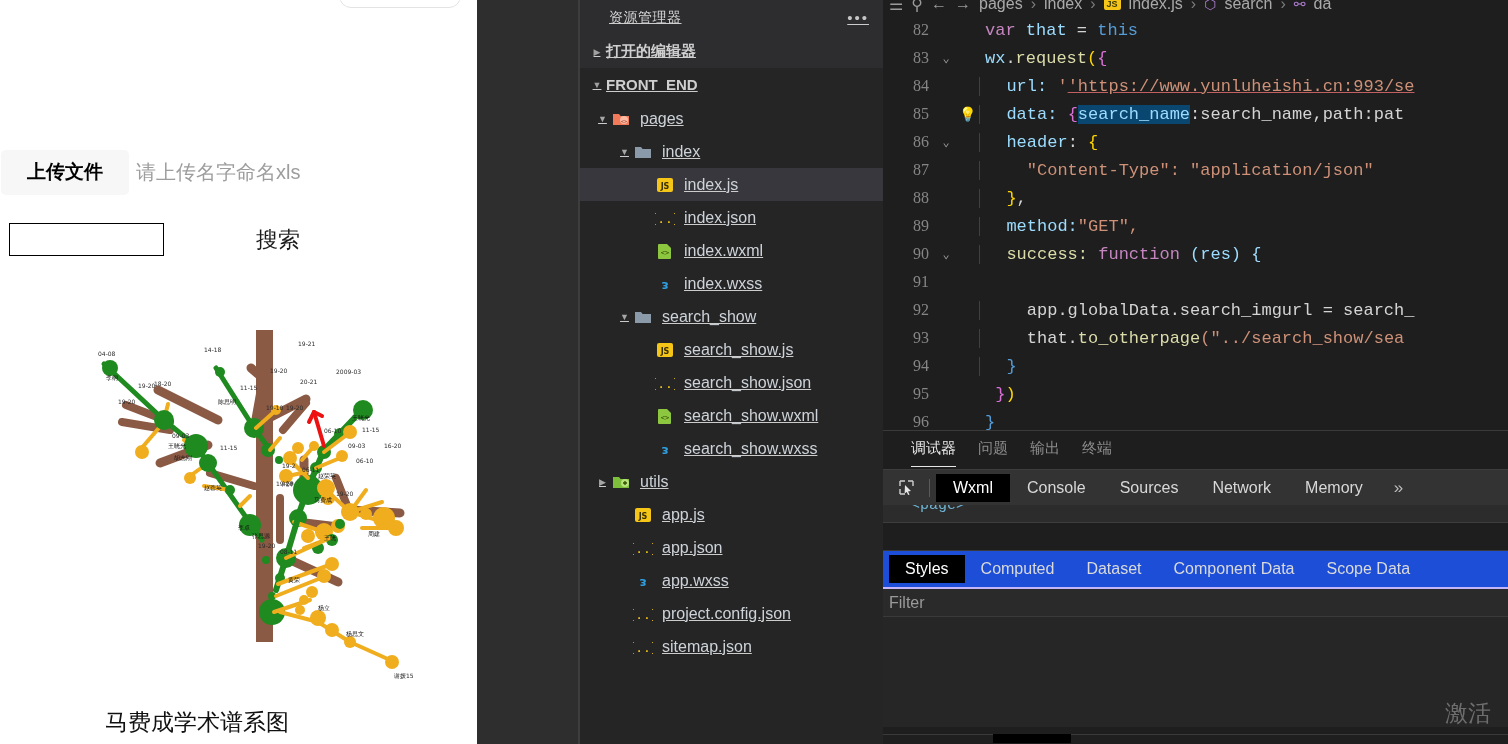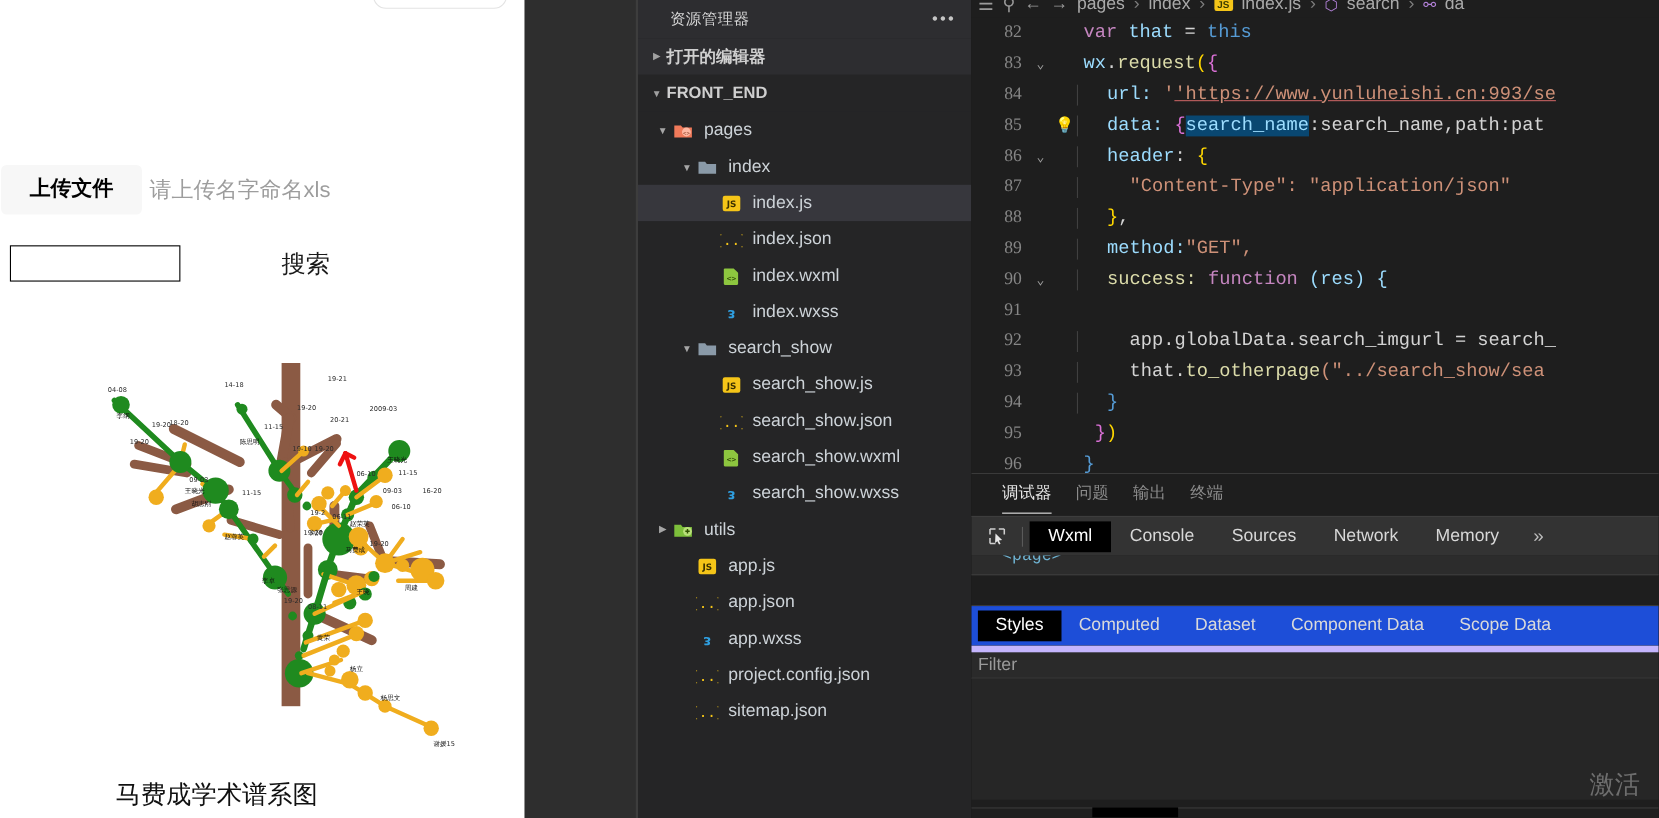--- a/index.html
+++ b/index.html
@@ -66,21 +66,21 @@
     background: #2e2e2e;
   }
   .activity-bar .edge {
     position: absolute; right: 0; top: 0; width: 2px; height: 744px;
     background: #3d3d3d;
   }
 
   
   .explorer {
     position: absolute; left: 580px; top: 0; width: 303px; height: 744px;
-    background: #252526; color: #cccccc;
+    background: #252526; color: #cccccc; text-decoration: underline;
   }
   .explorer-header {
     height: 35px; display: flex; align-items: center;
     justify-content: space-between; padding: 0 14px 0 29px;
     background: #2d2d30;
   }
   .explorer-title {
     font-size: 14px; color: #d6d6d6; letter-spacing: .5px;
   }
   .dots-icon {
@@ -213,21 +213,21 @@
   .wxml-blank { height: 28px; background: #1e1e1e; border-bottom: 1px solid #3a3a3a; }
 
   .styles-tabs {
     height: 36px; display: flex; align-items: center;
     background: #1d4ed8; padding-left: 6px;
   }
   .stab { font-size: 16px; color: #dadada; padding: 5px 16px; cursor: pointer; }
   .stab.active { background: #000000; color: #ffffff; }
   .filter-row {
     height: 30px; display: flex; align-items: center; padding-left: 6px;
-    background: #2a2a2a; border-top: 6px solid #c4b5fd;
+    background: #2a2a2a; border-top: 2px solid #c4b5fd;
     border-bottom: 1px solid #3a3a3a;
   }
   .filter-input {
     background: transparent; border: none; outline: none;
     font-size: 16px; color: #b7b7b7; width: 95%;
     font-family: "Liberation Sans","DejaVu Sans",sans-serif;
   }
   .filter-input::placeholder { color: #9a9a9a; }
   .styles-body { height: 110px; background: #262626; }
 

